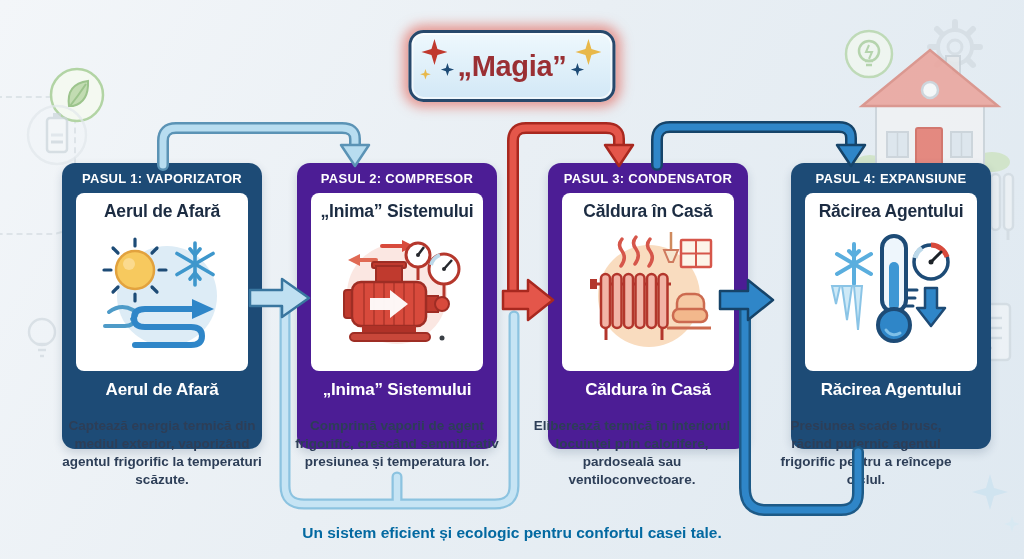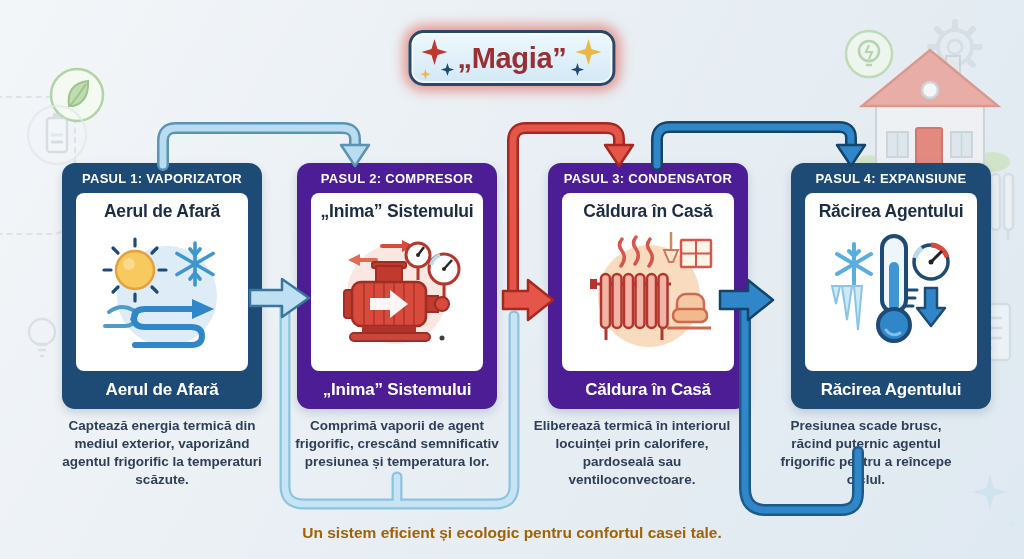--- a/index.html
+++ b/index.html
@@ -10,37 +10,37 @@
     position:relative;
   }
   .canvas{position:relative;width:1024px;height:559px;}
 
   
   .deco{position:absolute;pointer-events:none;}
 
   
   .banner{
     position:absolute;left:50%;top:30px;transform:translateX(-50%);
-    height:50px;padding:0 46px;border-radius:15px;
+    height:50px;padding:8px 46px;border-radius:15px;
     background:linear-gradient(180deg,#eef8fd 0%,#d2e8f6 100%);
     border:3px solid #27486b;
     box-shadow:0 0 12px 5px rgba(225,78,64,.55),0 0 0 2px rgba(255,255,255,.65) inset;
     display:flex;align-items:center;justify-content:center;
     white-space:nowrap;z-index:8;
   }
   .banner .t{font-size:29px;font-weight:bold;letter-spacing:-.3px;}
   .t-red{color:#9a2f33;}
   .t-navy{color:#1d3c63;}
   .spark{position:absolute;top:2px;}
   .spark-left{left:6px;}
   .spark-right{right:6px;}
 
   
   .card{
-    position:absolute;top:163px;width:200px;height:246px;
+    position:absolute;top:163px;width:200px;height:286px;
     border-radius:13px;padding:0 14px;box-sizing:border-box;
     box-shadow:0 4px 10px rgba(28,58,90,.18);
     z-index:2;
   }
   .theme-navy{background:#1d4b76;}
   .theme-red{background:#4c1d95;}
   .card-head{
     height:30px;line-height:31px;text-align:center;
     color:#fff;font-size:13px;font-weight:bold;letter-spacing:.3px;
     white-space:nowrap;
@@ -60,21 +60,21 @@
   }
 
   
   .desc{
     position:absolute;top:417px;text-align:center;
     font-size:13.5px;font-weight:bold;line-height:1.33;color:#2d3e57;
     z-index:3;
   }
   .footer-note{
     position:absolute;left:0;top:524px;width:1024px;text-align:center;
-    font-size:15.5px;font-weight:bold;color:#a16207;z-index:3;
+    font-size:15.5px;font-weight:bold;color:#0369a1;z-index:3;
   }
 
   
   .overlay{position:absolute;left:0;top:0;z-index:5;pointer-events:none;}
 </style>
 </head>
 <body>
 
 <div class="canvas">
 

